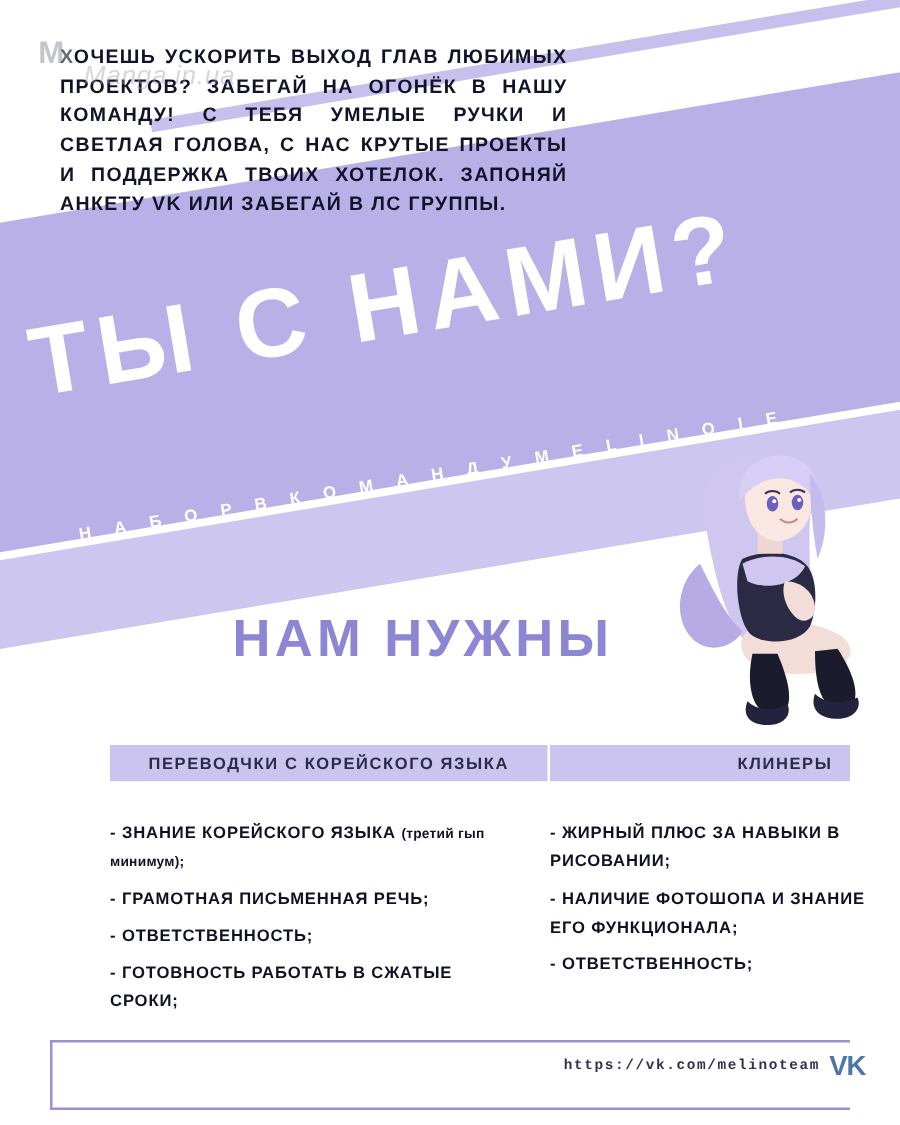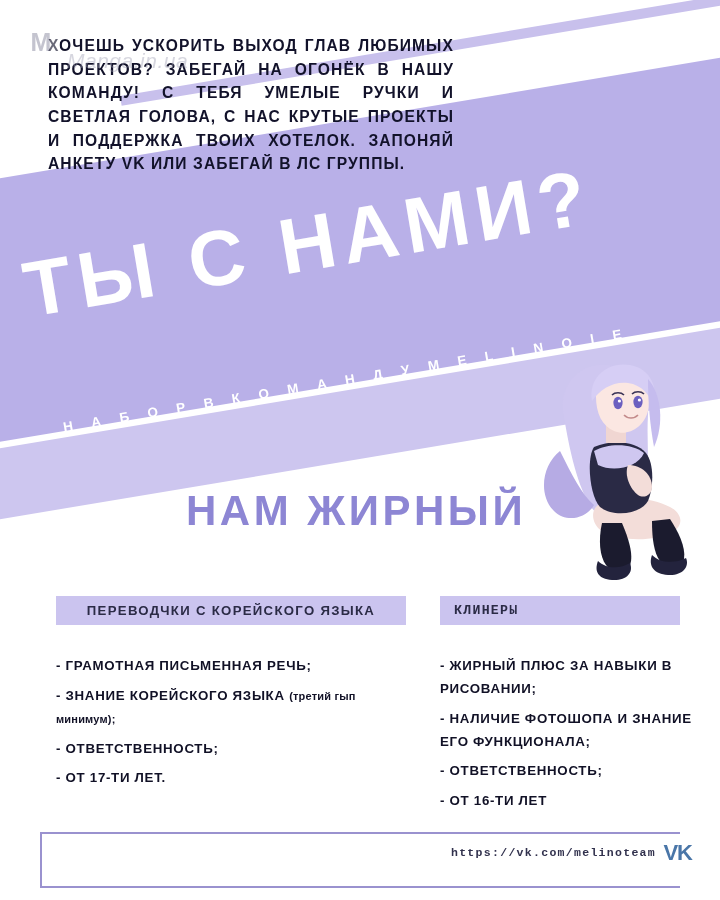--- a/index.html
+++ b/index.html
@@ -150,36 +150,36 @@
   
   .columns {
     position: absolute;
     z-index: 6;
     left: 0; top: 596px;
     width: 720px;
     display: flex;
     gap: 0;
   }
   .col { box-sizing: border-box; }
-  .col-left { width: 390px; padding-left: 56px; }
+  .col-left { width: 390px; padding-left: 88px; }
   .col-right { width: 330px; padding-left: 50px; }
 
   .col-header {
     display: inline-block;
     background: #cbc4ef;
     color: #2b2b46;
     font-size: 13.2px;
     font-weight: 700;
     letter-spacing: 1.3px;
     padding: 7px 14px 7px 14px;
     white-space: nowrap;
     text-transform: uppercase;
   }
   .col-left .col-header { min-width: 322px; text-align: center; }
-  .col-right .col-header { min-width: 212px; text-align: left; font-family: Liberation Mono, monospace; }
+  .col-right .col-header { min-width: 212px; text-align: right; }
 
   .col-list {
     margin: 30px 0 0 0;
     padding: 0;
     list-style: none;
     color: #111126;
     font-size: 13.3px;
     font-weight: 700;
     letter-spacing: .7px;
     line-height: 1.72;
@@ -305,55 +305,52 @@
       <ellipse cx="116" cy="48" rx="4.6" ry="6.2" fill="#6b5fc0"></ellipse>
       <ellipse cx="136" cy="47" rx="4.6" ry="6.2" fill="#6b5fc0"></ellipse>
       <circle cx="117.4" cy="46" r="1.6" fill="#ffffff"></circle>
       <circle cx="137.4" cy="45" r="1.6" fill="#ffffff"></circle>
       <path d="M110 40 C113 37 119 37 122 40" stroke="#3a3356" stroke-width="1.6" fill="none"></path>
       <path d="M130 39 C133 36 139 36 142 39" stroke="#3a3356" stroke-width="1.6" fill="none"></path>
       <path d="M122 60 C126 64 132 64 136 60" stroke="#c38b8b" stroke-width="1.6" fill="none"></path>
     </svg>
   </div>
 
-  <div class="need-title">НАМ ЖИРНЫЙ</div>
+  <div class="need-title">НАМ НУЖНЫ</div>
 
   <div class="columns">
     <div class="col col-left">
       <div class="col-header">ПЕРЕВОДЧКИ С КОРЕЙСКОГО ЯЗЫКА</div>
       <ul class="col-list">
         <li>
+          <span>- ЗНАНИЕ КОРЕЙСКОГО ЯЗЫКА </span><span class="small">(третий гып минимум);</span>
+        </li>
+        <li>
           <span>- ГРАМОТНАЯ ПИСЬМЕННАЯ РЕЧЬ;</span>
         </li>
         <li>
-          <span>- ЗНАНИЕ КОРЕЙСКОГО ЯЗЫКА </span><span class="small">(третий гып минимум);</span>
-        </li>
-        <li>
           <span>- ОТВЕТСТВЕННОСТЬ;</span>
         </li>
         <li>
-          <span>- ОТ 17-ТИ ЛЕТ.</span>
+          <span>- ГОТОВНОСТЬ РАБОТАТЬ В СЖАТЫЕ СРОКИ;</span>
         </li>
       </ul>
     </div>
 
     <div class="col col-right">
       <div class="col-header">КЛИНЕРЫ</div>
       <ul class="col-list">
         <li>
           <span>- ЖИРНЫЙ ПЛЮС ЗА НАВЫКИ В РИСОВАНИИ;</span>
         </li>
         <li>
           <span>- НАЛИЧИЕ ФОТОШОПА И ЗНАНИЕ ЕГО ФУНКЦИОНАЛА;</span>
         </li>
         <li>
           <span>- ОТВЕТСТВЕННОСТЬ;</span>
-        </li>
-        <li>
-          <span>- ОТ 16-ТИ ЛЕТ</span>
         </li>
       </ul>
     </div>
   </div>
 
   <div class="footer-rule"></div>
   <div class="footer-rule-2"></div>
   <div class="footer-side"></div>
   <div class="footer-link">https://vk.com/melinoteam</div>
   <div class="vk-logo">VK</div>

